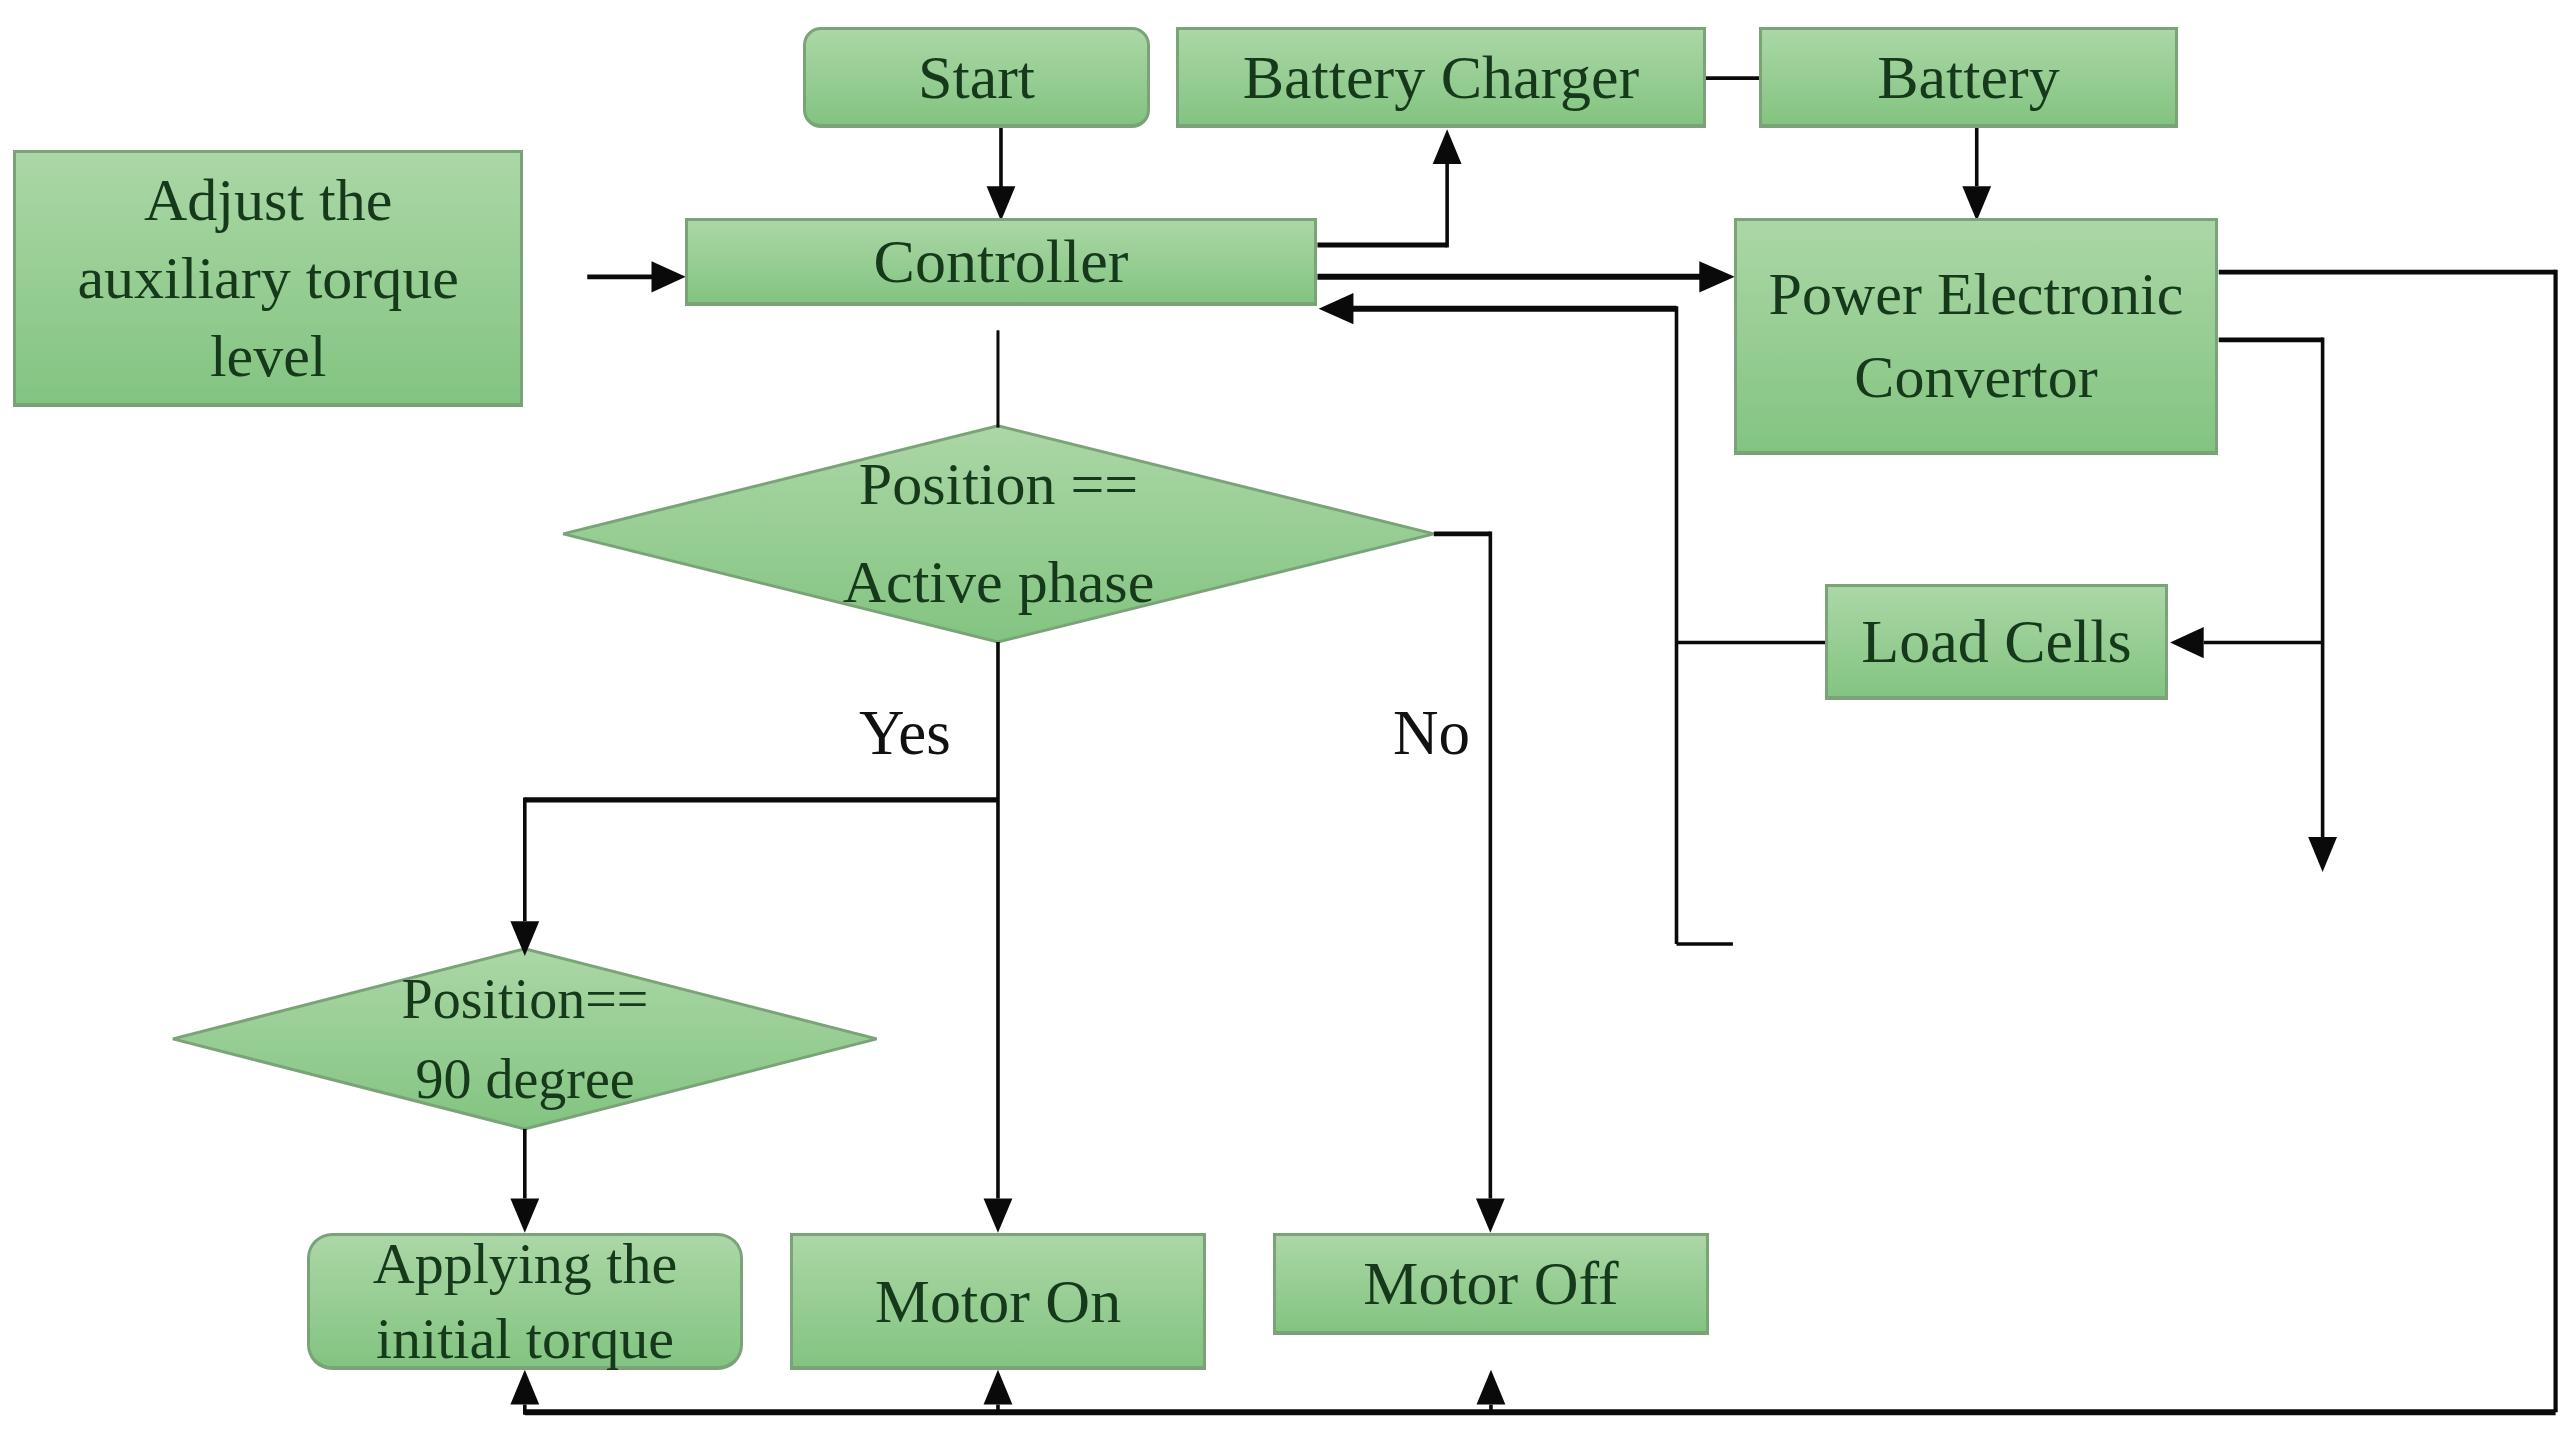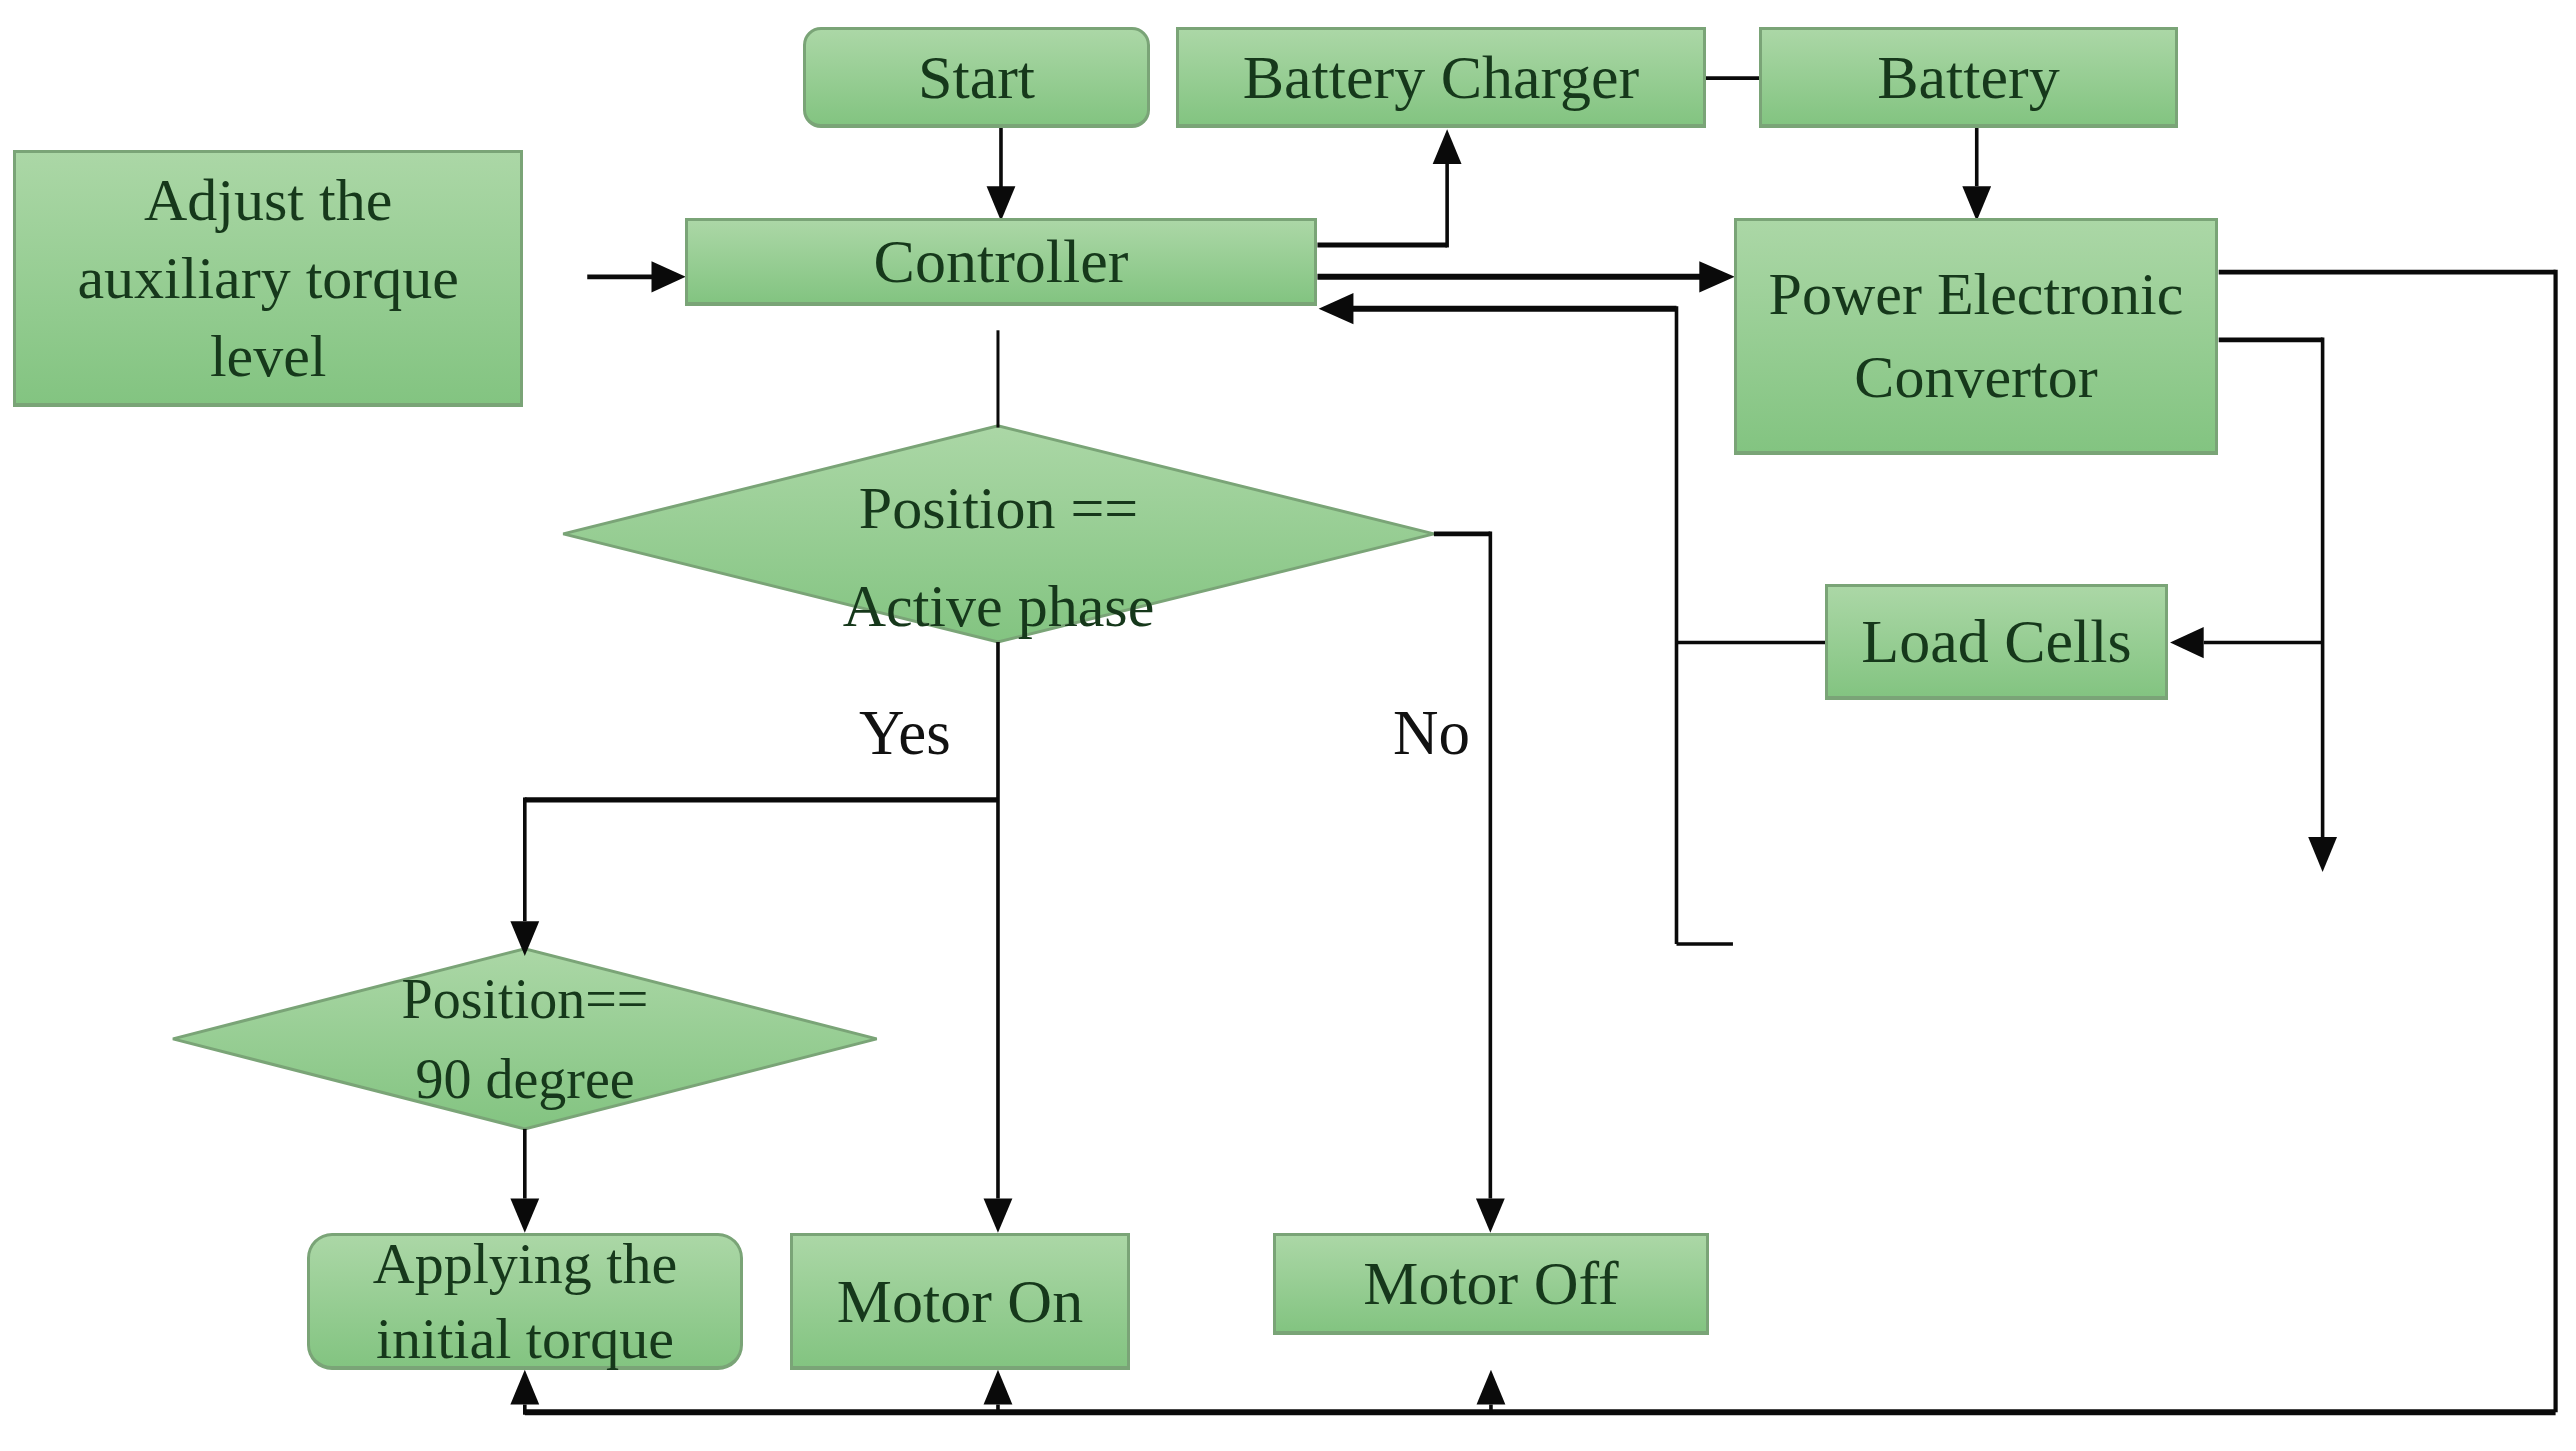--- a/index.html
+++ b/index.html
@@ -146,25 +146,25 @@
 
   <div class="node" style="left:685px;top:218px;width:632px;height:88px;">Controller</div>
 
   <div class="node small-font" style="left:1734px;top:218px;width:484px;height:237px;line-height:1.38;">Power Electronic Convertor</div>
 
   <div class="node" style="left:1825px;top:584px;width:343px;height:116px;">Load Cells</div>
 
 
   <div class="node smaller-font" style="left:307px;top:1233px;width:436px;height:137px;border-radius:25px;">Applying the initial torque</div>
 
-  <div class="node" style="left:790px;top:1233px;width:340px;height:137px;">Motor On</div>
+  <div class="node" style="left:790px;top:1233px;width:416px;height:137px;">Motor On</div>
 
   <div class="node" style="left:1273px;top:1233px;width:436px;height:102px;">Motor Off</div>
 
-  <div class="diamond-label d1" style="left:638px;top:464px;width:721px;height:186px;text-align:right;">
+  <div class="diamond-label d1" style="left:638px;top:440px;width:721px;height:186px;text-align:right;">
     <span>Position ==</span>
     <span>Active phase</span>
   </div>
 
   <div class="diamond-label d2" style="left:225px;top:970px;width:600px;height:138px;">
     <span>Position==</span>
     <span>90 degree</span>
   </div>
 
   <div class="edge-label" style="left:859px;top:697px;">Yes</div>

